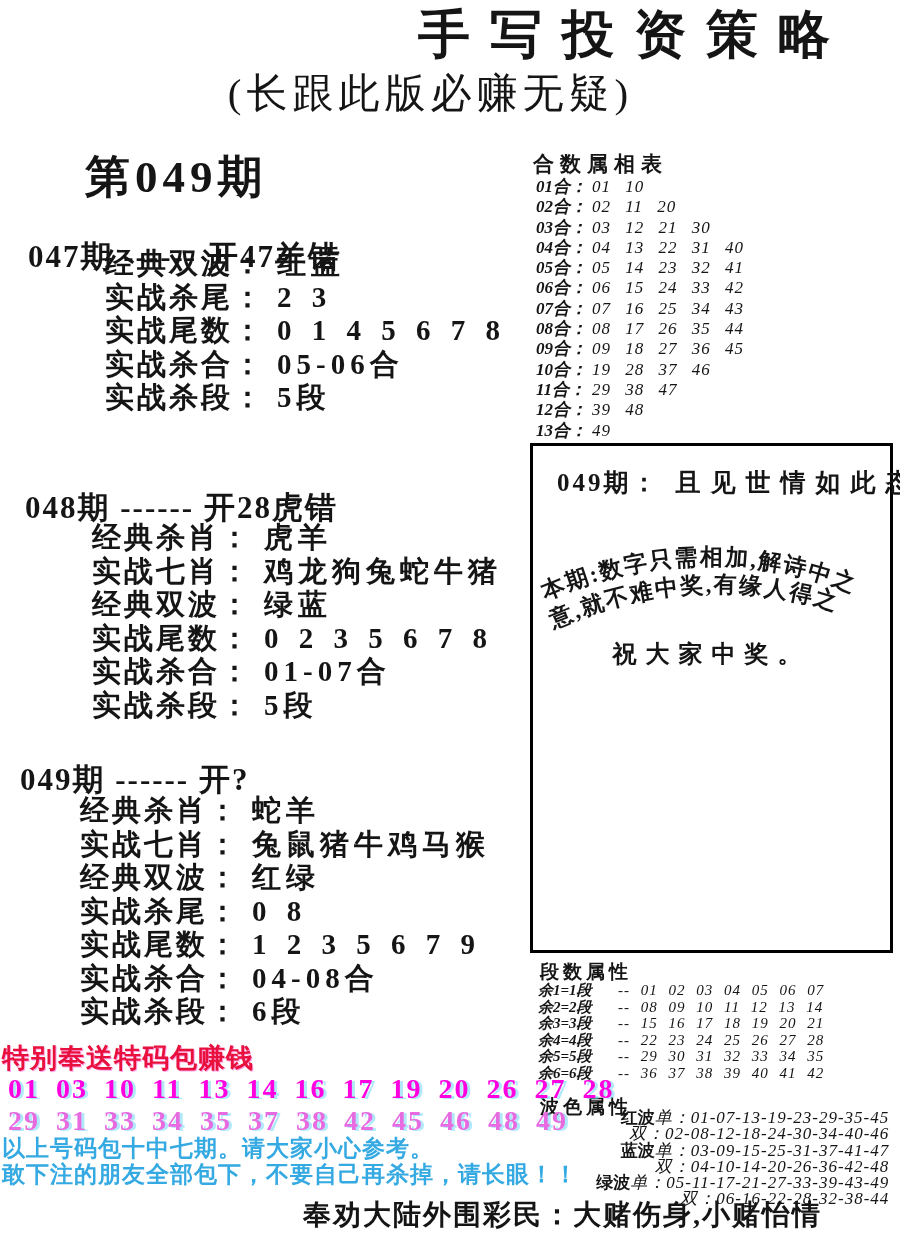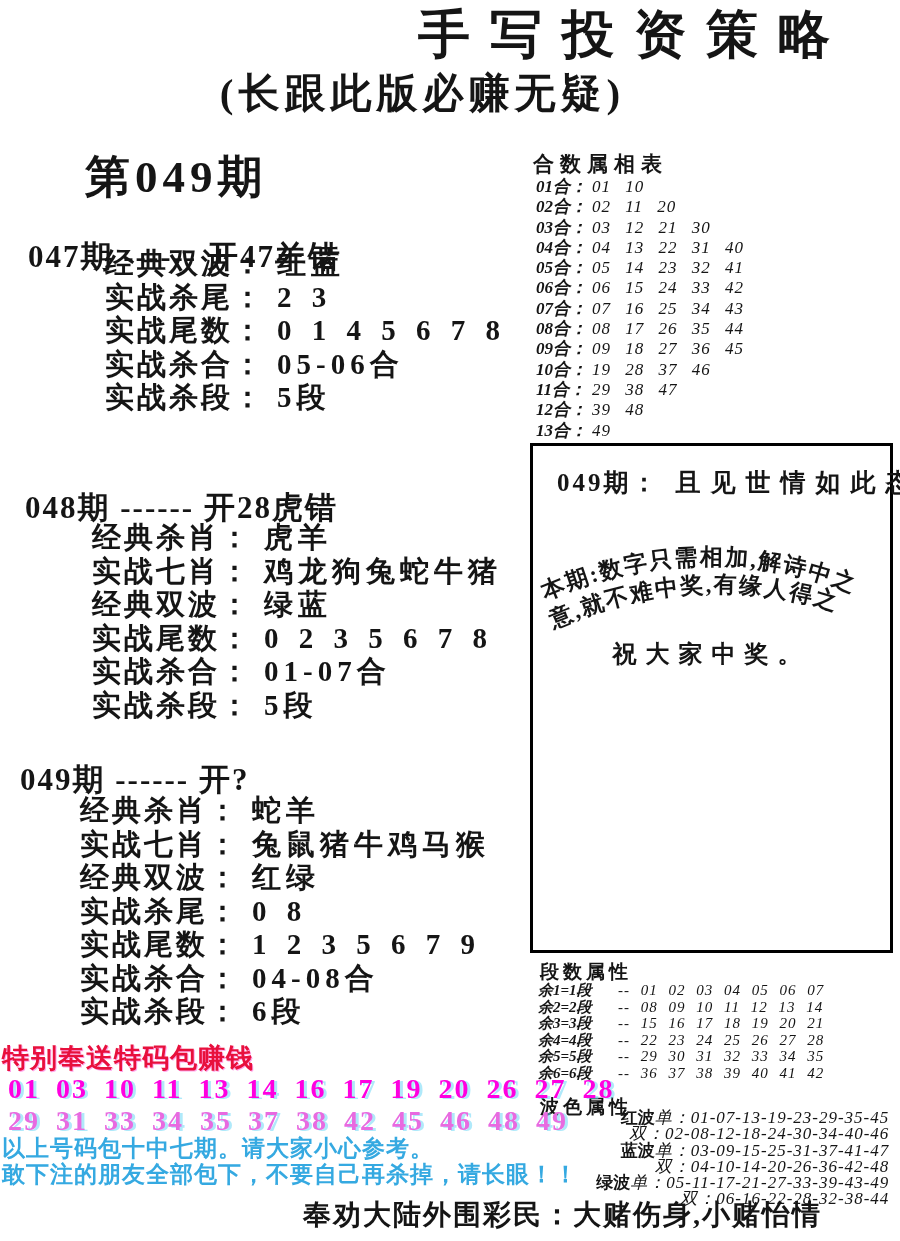--- a/index.html
+++ b/index.html
@@ -4,21 +4,21 @@
 <style>
   html,body{margin:0;padding:0;}
   body{
     width:900px;height:1241px;background:#ffffff;position:relative;
     font-family:"Liberation Serif","DejaVu Serif",serif;color:#151515;
     overflow:hidden;
   }
   .abs{position:absolute;}
   
   .title{top:0px;left:0;width:850px;text-align:right;font-size:52px;font-weight:700;letter-spacing:20px;}
-  .subtitle{top:66px;left:0;width:845px;text-align:center;font-size:41px;font-weight:700;letter-spacing:5px;}
+  .subtitle{top:66px;left:8px;width:845px;text-align:center;font-size:41px;font-weight:400;letter-spacing:5px;}
   
   .issue-heading{top:147px;left:85px;font-size:45px;font-weight:700;letter-spacing:5px;}
   .sec-header{font-size:31px;font-weight:700;letter-spacing:2px;white-space:nowrap;}
   .h0{top:196px;left:28px;margin-top:40px;} .h1{top:487px;left:25px;} .h2{top:759px;left:20px;}
   .rows{line-height:33.5px;white-space:nowrap;}
   .r0{top:247px;left:105px;} .r1{top:521px;left:92px;} .r2{top:794px;left:80px;}
   .pred-row{font-size:29px;font-weight:700;}
   .pl{letter-spacing:3px;}
   .pv{margin-left:12px;letter-spacing:5px;word-spacing:3px;}
   

